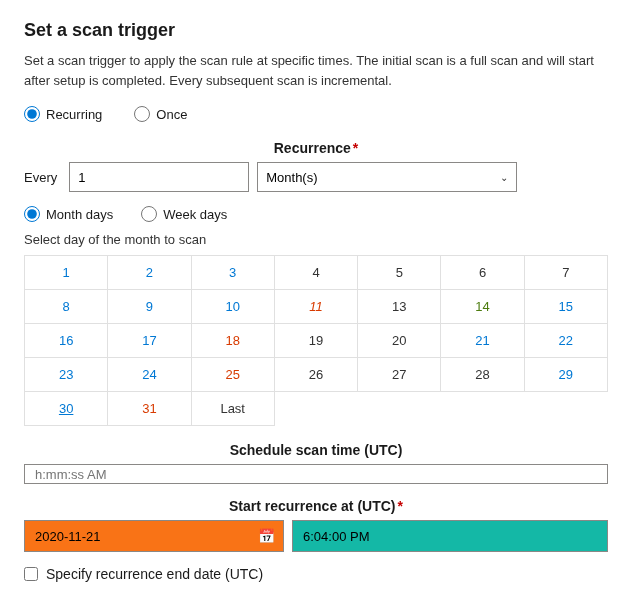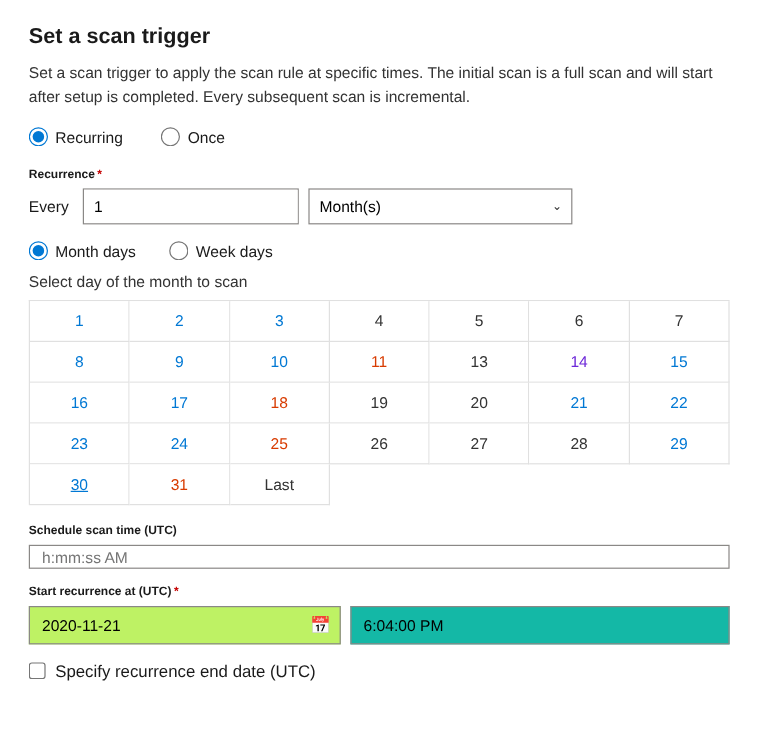--- a/index.html
+++ b/index.html
@@ -38,23 +38,24 @@
       font-size: 13px;
       cursor: pointer;
     }
     .radio-input {
       width: 16px;
       height: 16px;
       accent-color: #0078d4;
       cursor: pointer;
     }
     .section-label {
-      font-size: 10px;
+      font-size: 14px;
       font-weight: 600;
       margin-bottom: 6px;
+      text-align: center;
     }
     .required-star {
       color: #c50000;
       margin-left: 2px;
     }
     .recurrence-row {
       display: flex;
       align-items: center;
       gap: 8px;
       margin-bottom: 14px;
@@ -118,21 +119,21 @@
       position: relative;
       flex: 0 0 260px;
     }
     .date-input {
       width: 100%;
       height: 32px;
       border: 1px solid #8a8886;
       padding: 4px 32px 4px 10px;
       font-size: 13px;
       outline: none;
-      background: #bef264;
+      background: #f97316;
     }
     .calendar-icon {
       position: absolute;
       right: 8px;
       top: 50%;
       transform: translateY(-50%);
       color: #605e5c;
       font-size: 14px;
       pointer-events: none;
     }
@@ -172,21 +173,21 @@
     .input-with-spinner input {
       flex: 1;
       border: none;
       outline: none;
       padding: 4px 8px;
       font-size: 13px;
     }
     .period-wrapper {
       display: flex;
       border: 1px solid #8a8886;
-      width: 220px;
+      width: 260px;
       height: 30px;
       overflow: hidden;
       align-items: center;
     }
     .period-wrapper select {
       flex: 1;
       border: none;
       outline: none;
       padding: 0 8px;
       font-size: 13px;
@@ -259,23 +260,23 @@
   <div class="cal-cell" style="color: rgb(0, 120, 212);">1</div>
       <div class="cal-cell" style="color: rgb(0, 120, 212);">2</div>
       <div class="cal-cell" style="color: rgb(0, 120, 212);">3</div>
       <div class="cal-cell" style="color: rgb(51, 51, 51);">4</div>
       <div class="cal-cell" style="color: rgb(51, 51, 51);">5</div>
       <div class="cal-cell" style="color: rgb(51, 51, 51);">6</div>
       <div class="cal-cell" style="color: rgb(51, 51, 51);">7</div>
       <div class="cal-cell" style="color: rgb(0, 120, 212);">8</div>
       <div class="cal-cell" style="color: rgb(0, 120, 212);">9</div>
       <div class="cal-cell" style="color: rgb(0, 120, 212);">10</div>
-      <div class="cal-cell" style="color: rgb(216, 59, 1);">11</div>
+      <div class="cal-cell" style="color: rgb(216, 59, 1); font-style: italic;">11</div>
       <div class="cal-cell" style="color: rgb(51, 51, 51);">13</div>
-      <div class="cal-cell" style="color: #6d28d9; text-align: center;">14</div>
+      <div class="cal-cell" style="color: #4d7c0f; text-align: center;">14</div>
       <div class="cal-cell" style="color: rgb(0, 120, 212);">15</div>
       <div class="cal-cell" style="color: rgb(0, 120, 212);">16</div>
       <div class="cal-cell" style="color: rgb(0, 120, 212);">17</div>
       <div class="cal-cell" style="color: rgb(216, 59, 1);">18</div>
       <div class="cal-cell" style="color: rgb(51, 51, 51);">19</div>
       <div class="cal-cell" style="color: rgb(51, 51, 51);">20</div>
       <div class="cal-cell" style="color: rgb(0, 120, 212);">21</div>
       <div class="cal-cell" style="color: rgb(0, 120, 212);">22</div>
       <div class="cal-cell" style="color: rgb(0, 120, 212);">23</div>
       <div class="cal-cell" style="color: rgb(0, 120, 212);">24</div>

